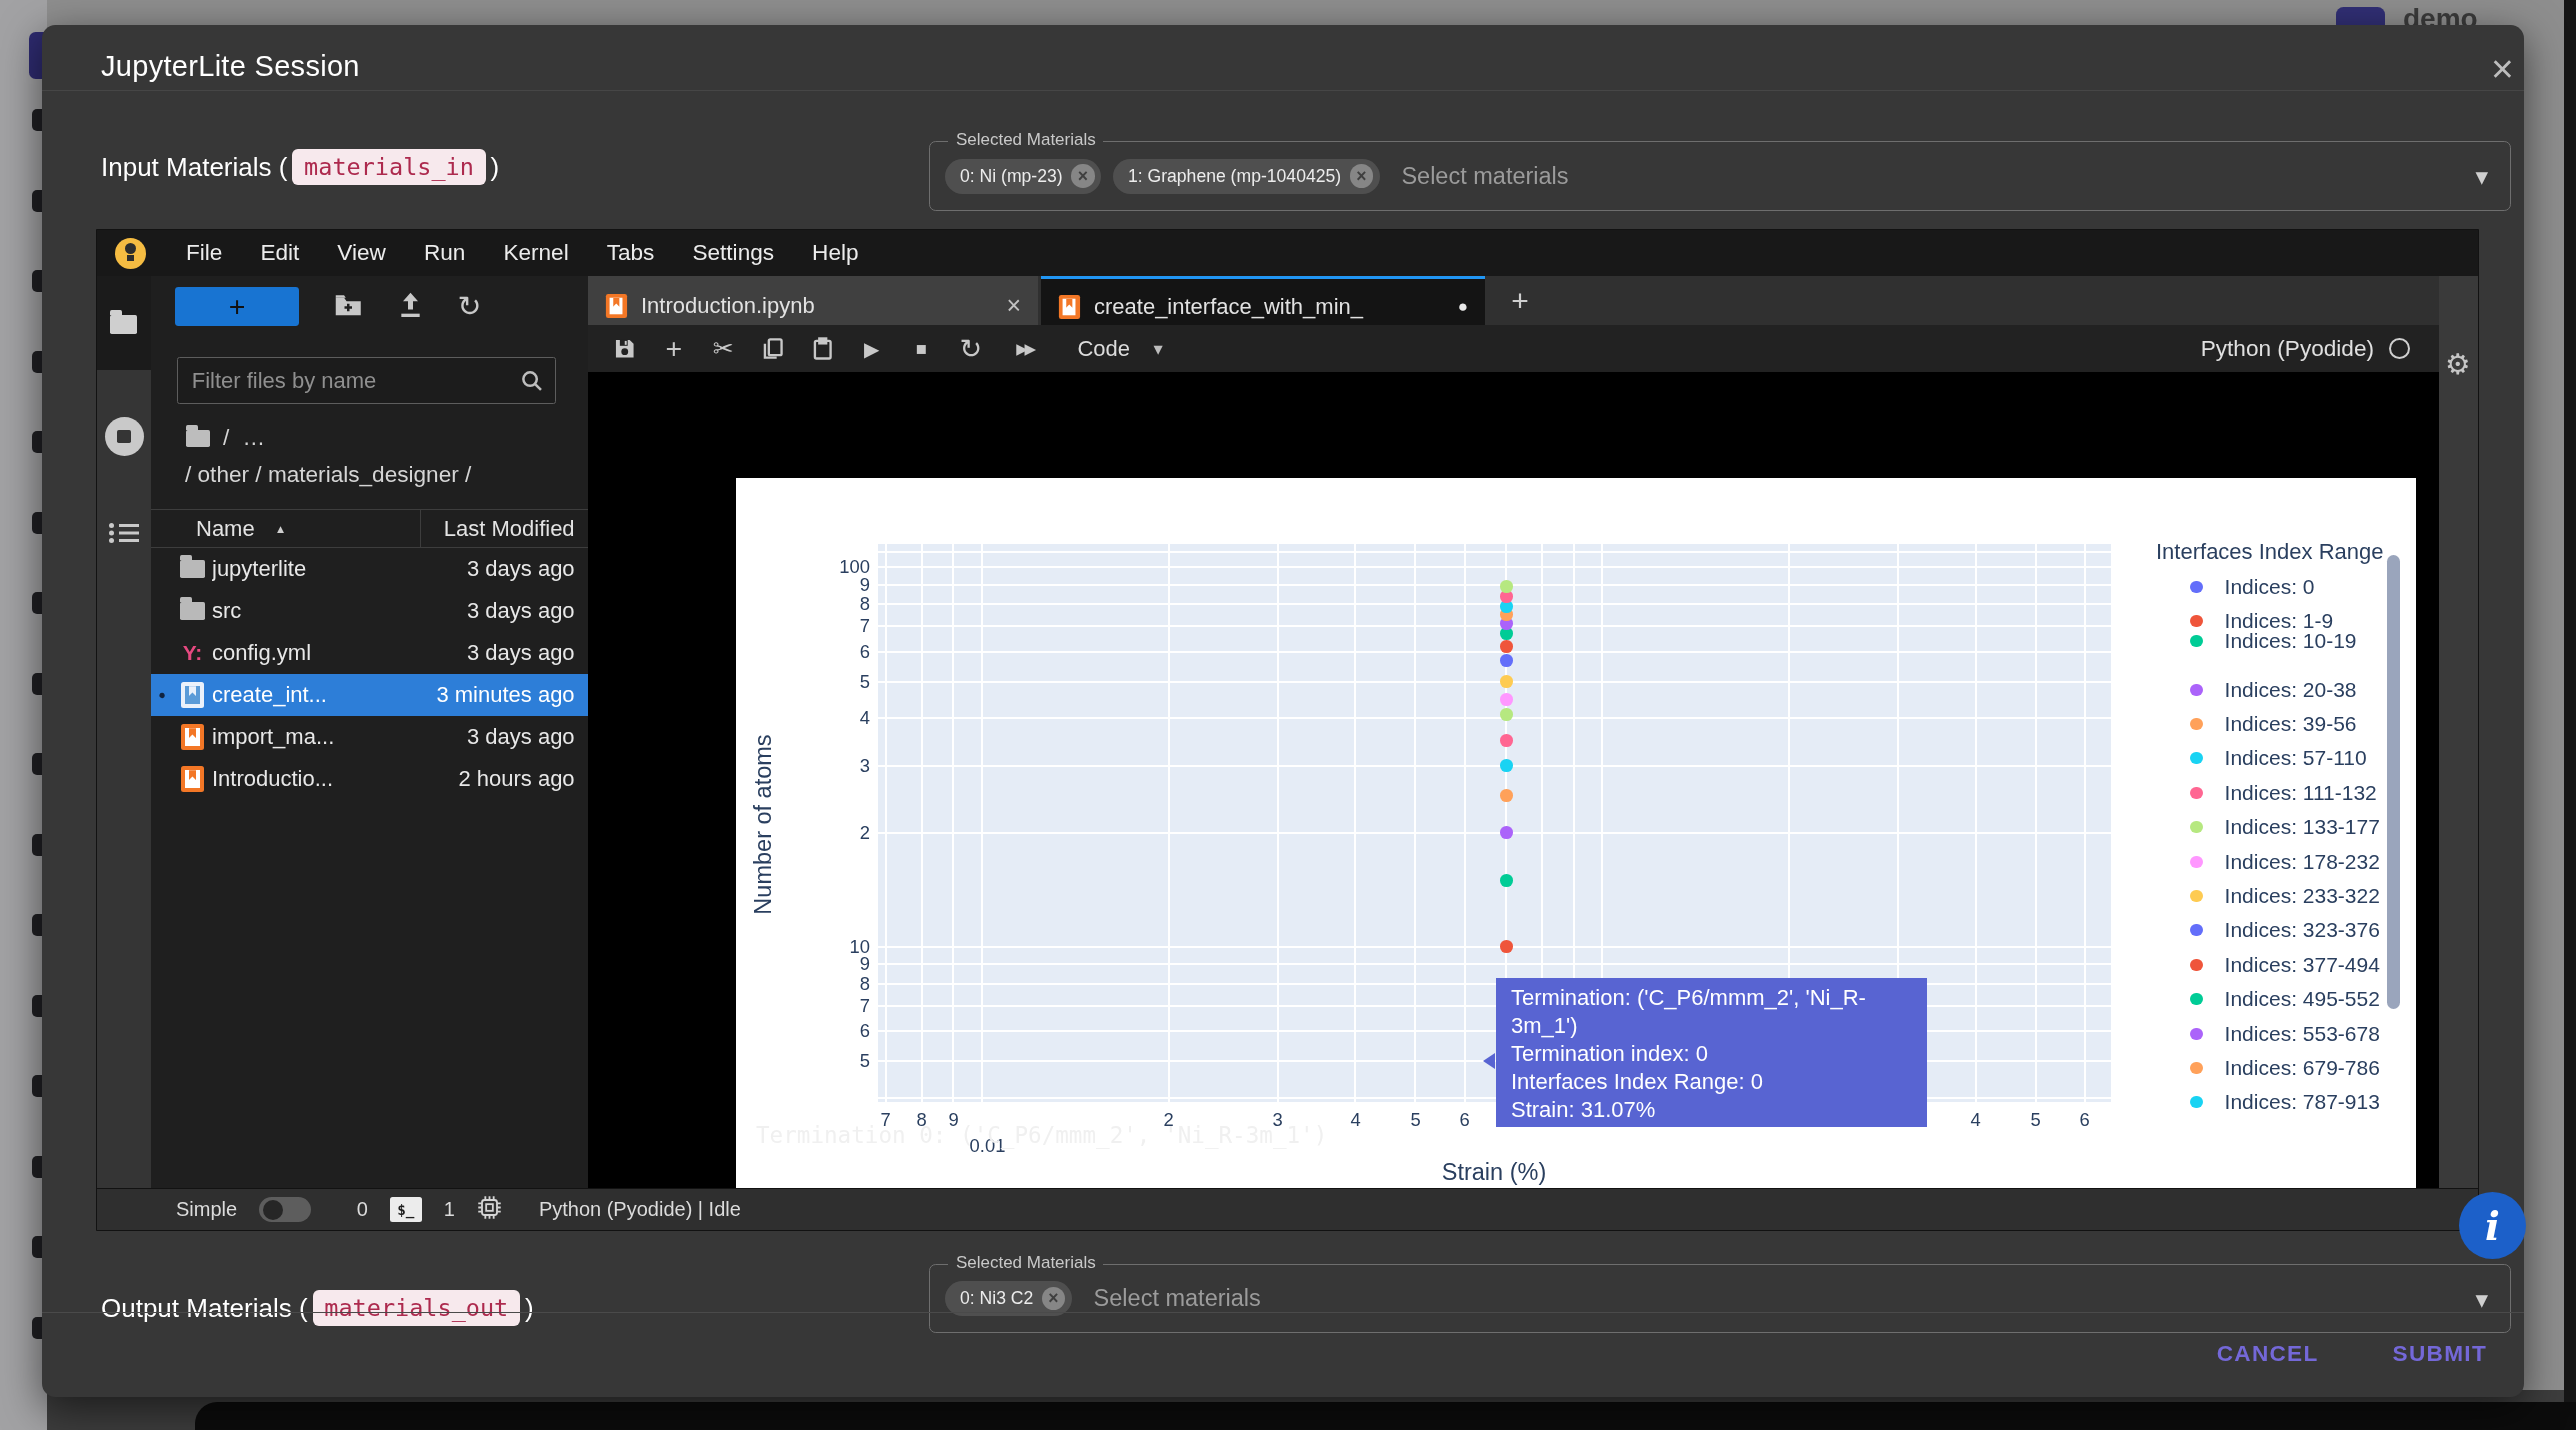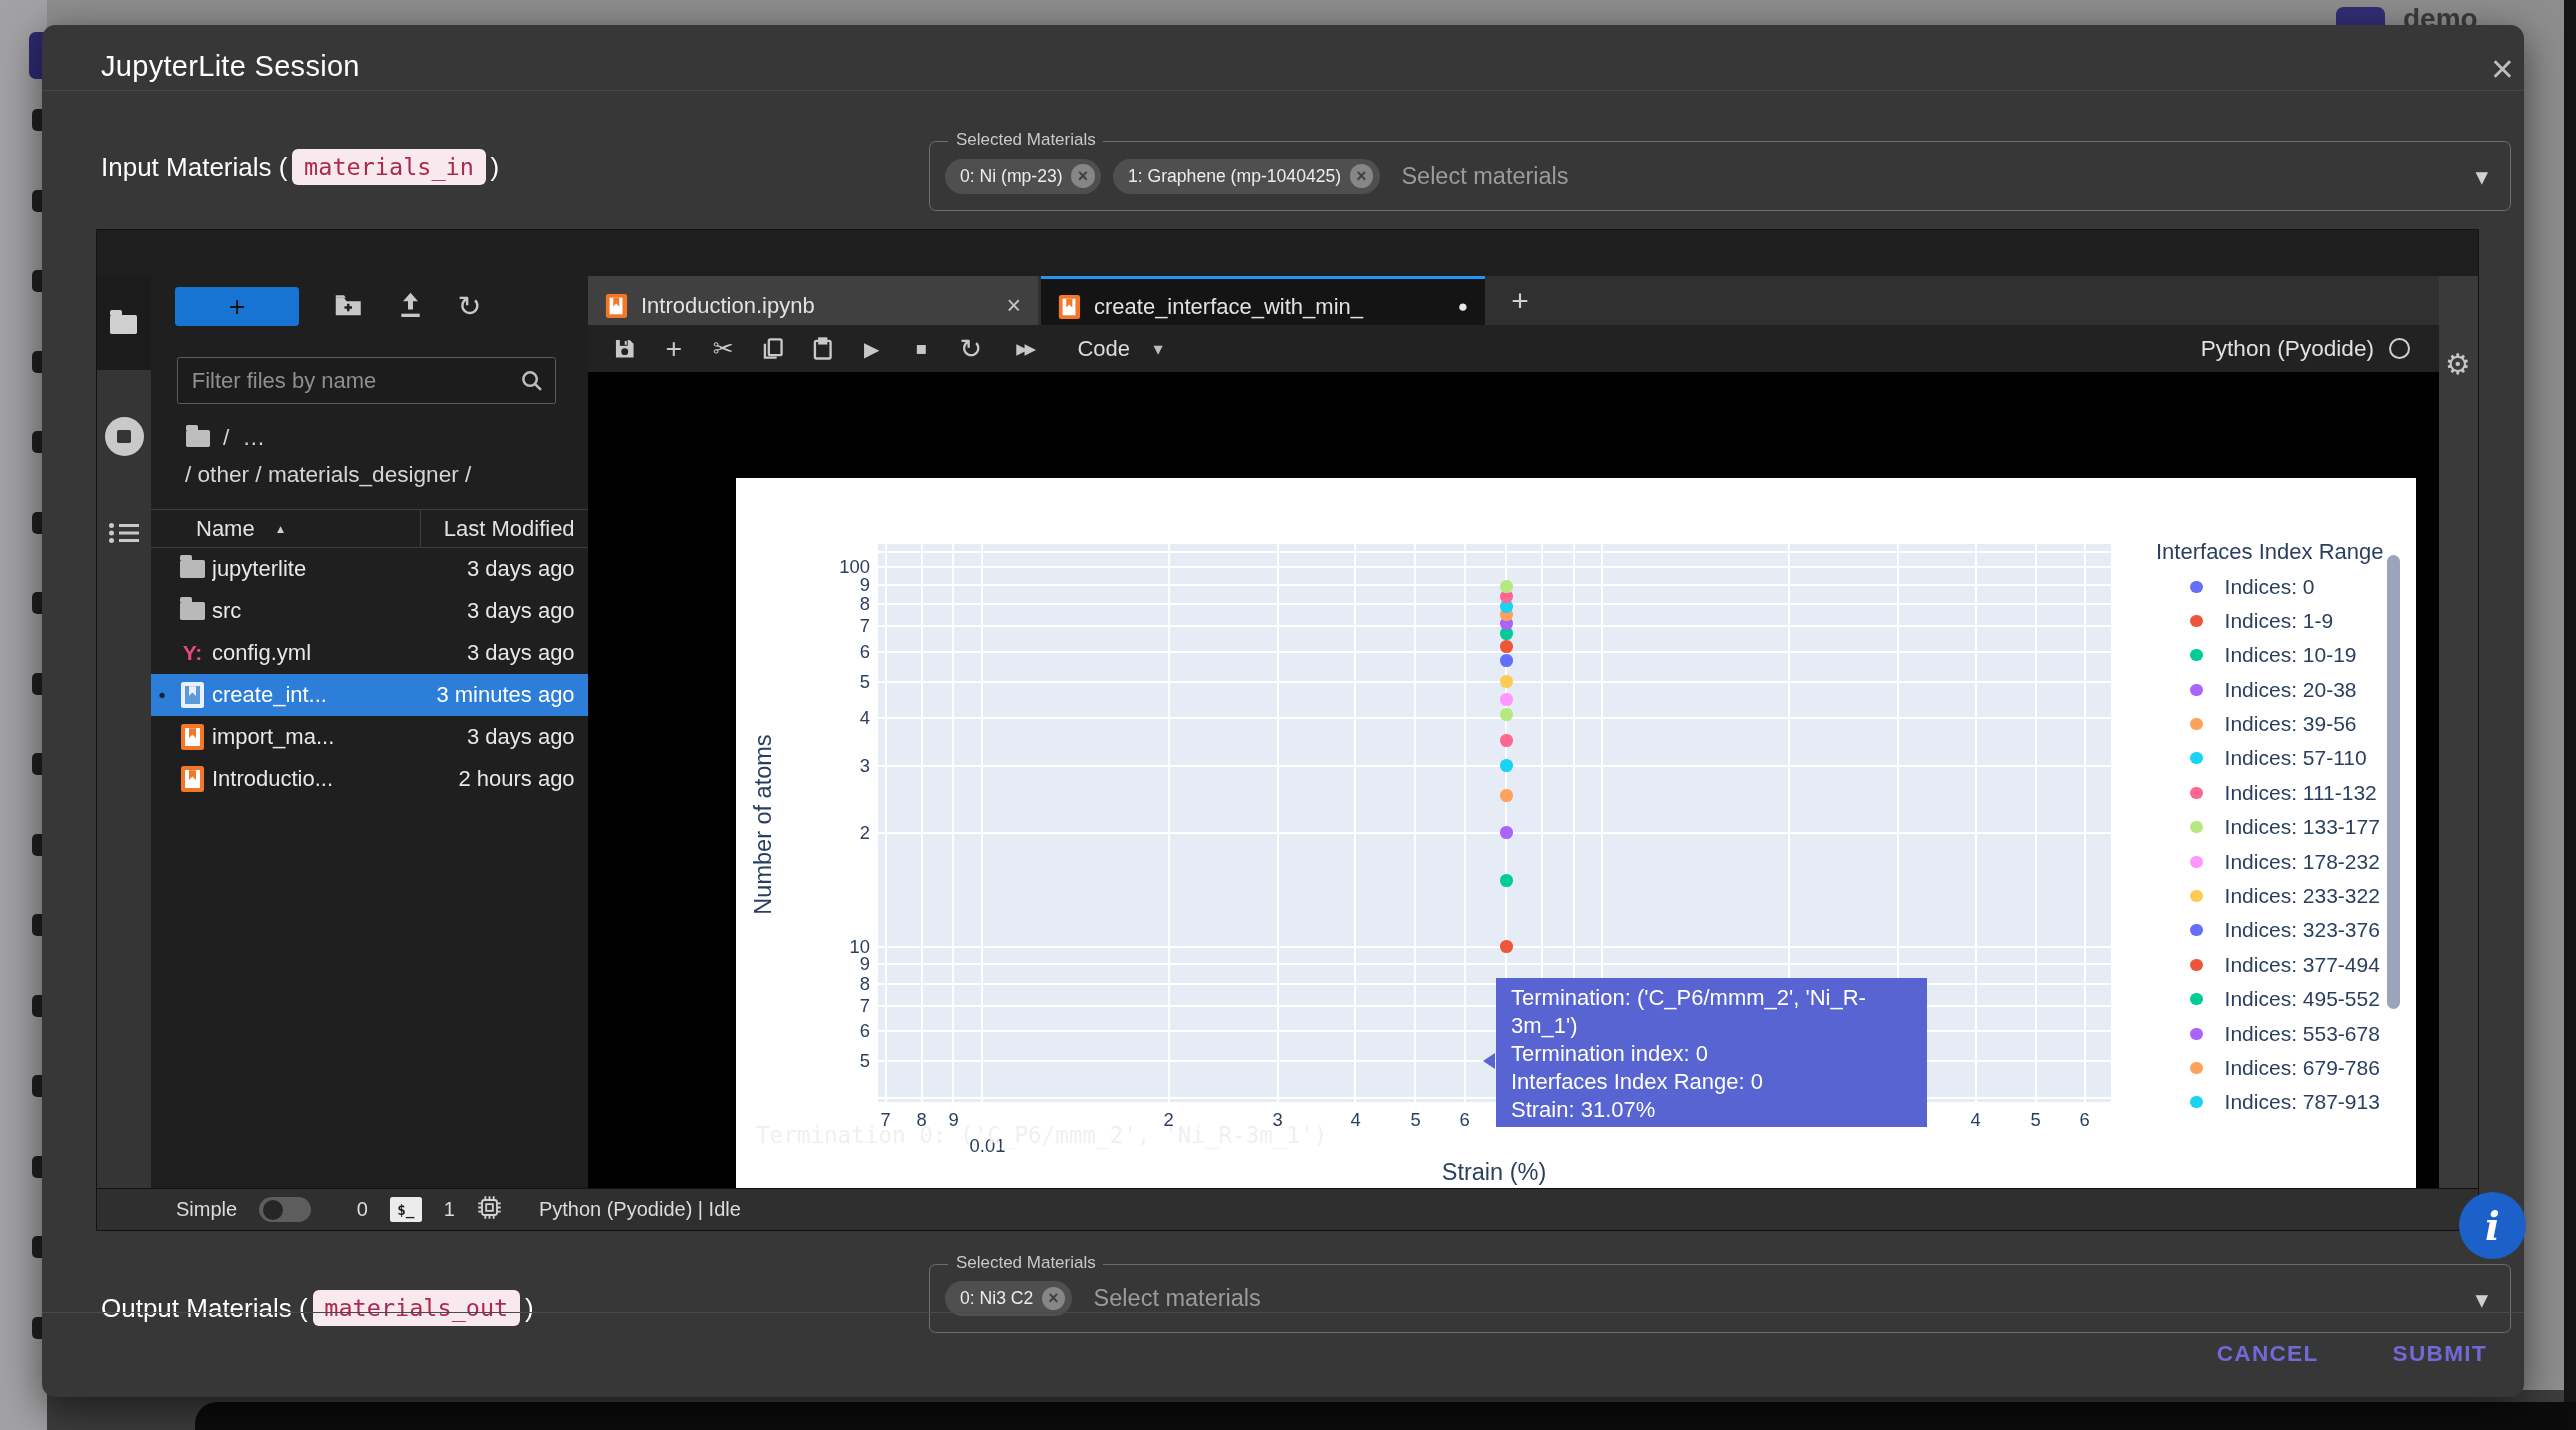--- a/index.html
+++ b/index.html
@@ -230,20 +230,33 @@
           <span class="chip-label">1: Graphene (mp-1040425)</span>
           <span class="chip-del">×</span>
         </span>
         <span class="sel-placeholder">Select materials</span>
     </div>
     <span class="sel-caret">▾</span>
   </div>
 
   <div class="abs jwin">
 
+    <div class="jmenubar">
+      <span class="jlite-logo"></span>
+      <span id="jmenu-items" style="display:flex;">
+          <div class="menu-item">File</div>
+          <div class="menu-item">Edit</div>
+          <div class="menu-item">View</div>
+          <div class="menu-item">Run</div>
+          <div class="menu-item">Kernel</div>
+          <div class="menu-item">Tabs</div>
+          <div class="menu-item">Settings</div>
+          <div class="menu-item">Help</div>
+        </span>
+    </div>
 
     <div class="abs jstrip">
       <div class="jstrip-active">
         <span class="folder-ico" style="position:absolute; left:13.4px; top:39px;"></span>
       </div>
       <span class="stop-ico" style="position:absolute; left:7.5px; top:141px;"></span>
       <span class="toc-ico" style="position:absolute; left:11.7px; top:245px;"></span>
     </div>
 
     <div class="abs jfb">
@@ -485,21 +498,21 @@
             <div class="legend-title">Interfaces Index Range</div>
             <div id="legend-items">
                 <div class="legend-item" style="top: 39px;">
                   <span class="legend-dot" style="background: rgb(99, 110, 250);"></span>
                   <span class="legend-label">Indices: 0</span>
                 </div>
                 <div class="legend-item" style="top: 73px;">
                   <span class="legend-dot" style="background: rgb(239, 85, 59);"></span>
                   <span class="legend-label">Indices: 1-9</span>
                 </div>
-                <div class="legend-item" style="top: 107px;">
+                <div class="legend-item" style="top: 93px;">
                   <span class="legend-dot" style="background: rgb(0, 204, 150);"></span>
                   <span class="legend-label">Indices: 10-19</span>
                 </div>
                 <div class="legend-item" style="top: 142px;">
                   <span class="legend-dot" style="background: rgb(171, 99, 250);"></span>
                   <span class="legend-label">Indices: 20-38</span>
                 </div>
                 <div class="legend-item" style="top: 176px;">
                   <span class="legend-dot" style="background: rgb(255, 161, 90);"></span>
                   <span class="legend-label">Indices: 39-56</span>

